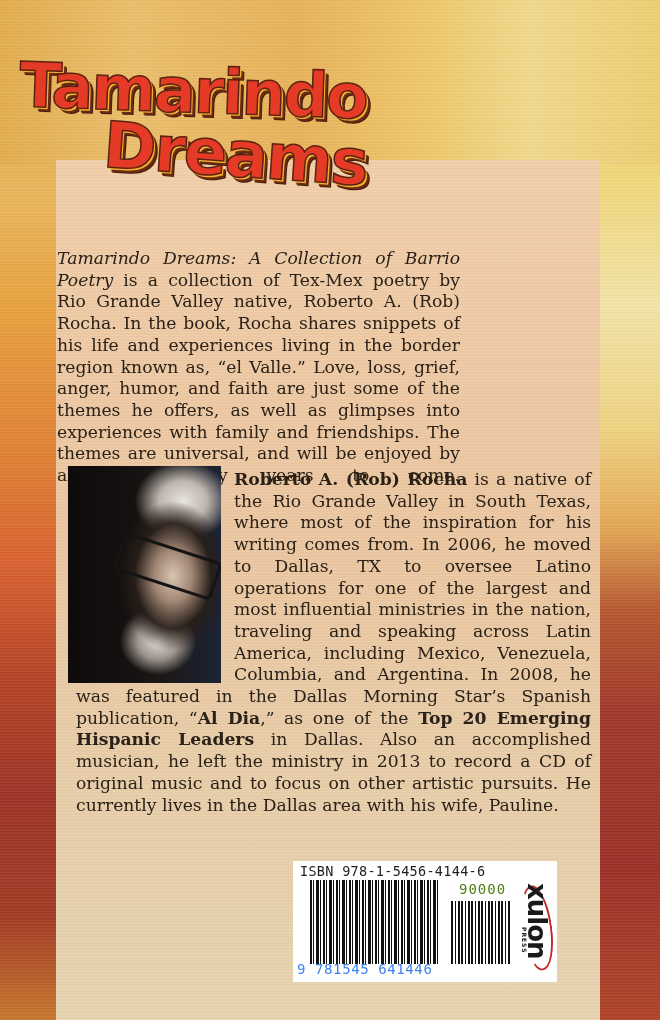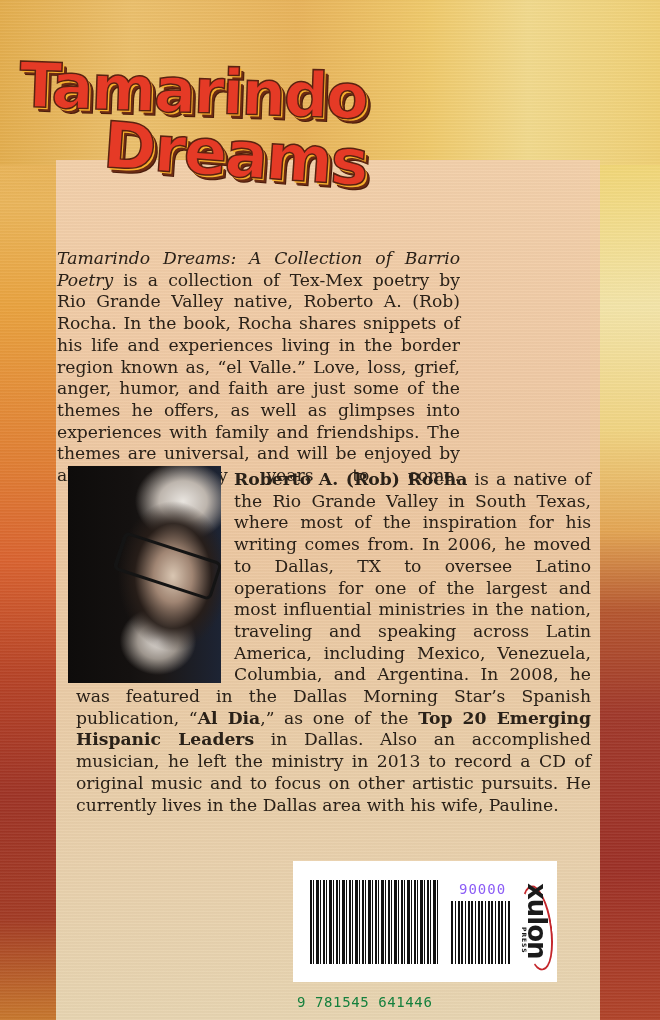--- a/index.html
+++ b/index.html
@@ -103,27 +103,26 @@
       #111 6px, #111 9px, #fff 9px, #fff 10px, #111 10px, #111 11px, #fff 11px, #fff 13px);
   }
   .bars-add {
     position: absolute; left: 158px; top: 40px; width: 60px; height: 63px;
     background: repeating-linear-gradient(90deg,
       #111 0px, #111 2px, #fff 2px, #fff 4px, #111 4px, #111 5px, #fff 5px, #fff 7px,
       #111 7px, #111 9px, #fff 9px, #fff 10px);
   }
   .addon-text {
     position: absolute; left: 166px; top: 20px;
-    font-family: "DejaVu Sans Mono", monospace; font-size: 14px; color: #8b5cf6; letter-spacing: 1px;
+    font-family: "DejaVu Sans Mono", monospace; font-size: 14px; color: #4d7c0f; letter-spacing: 1px;
   }
   .ean-text {
     position: absolute; left: 4px; top: 100px;
-    font-family: "DejaVu Sans Mono", monospace; font-size: 14px; color: #15803d; letter-spacing: 0.6px;
+    font-family: "DejaVu Sans Mono", monospace; font-size: 14px; color: #3b82f6; letter-spacing: 0.6px;
     background: transparent;
-    margin-top: 33px;
   }
   .logo {
     position: absolute; left: 225px; top: 22px; width: 34px; height: 84px;
   }
   .logo .word {
     position: absolute; left: 34px; top: 0px;
     transform-origin: left top; transform: rotate(90deg);
     font-family: "DejaVu Sans", sans-serif; font-weight: bold; font-size: 26px; color: #1a1a1a;
     white-space: nowrap; letter-spacing: -1px;
   }
@@ -160,20 +159,21 @@
 <div class="photo" title="Author photo of Roberto A. (Rob) Rocha">
   <div class="glasses"></div>
 </div>
 
 <div class="bio">
   <div class="wrap-float"></div>
   <p><b>Roberto A. (Rob) Rocha</b><span> is a native of the Rio Grande Valley in South Texas, where most of the inspiration for his writing comes from. In 2006, he moved to Dallas, TX to oversee Latino operations for one of the largest and most influential ministries in the nation, traveling and speaking across Latin America, including Mexico, Venezuela, Columbia, and Argentina. In 2008, he was featured in the Dallas Morning Star’s Spanish publication, “</span><b>Al Dia</b><span>,” as one of the </span><b>Top 20 Emerging Hispanic Leaders</b><span> in Dallas. Also an accomplished musician, he left the ministry in 2013 to record a CD of original music and to focus on other artistic pursuits. He currently lives in the Dallas area with his wife, Pauline.</span></p>
 </div>
 
 <div class="barcode-box">
+  <div class="isbn-text">ISBN 978-1-5456-4144-6</div>
   <div class="bars-main"></div>
   <div class="addon-text">90000</div>
   <div class="bars-add"></div>
   <div class="ean-text">9 781545 641446</div>
   <div class="logo">
     <div class="swoosh"></div>
     <div class="word">xulon</div>
     <div class="press">PRESS</div>
   </div>
 </div>

